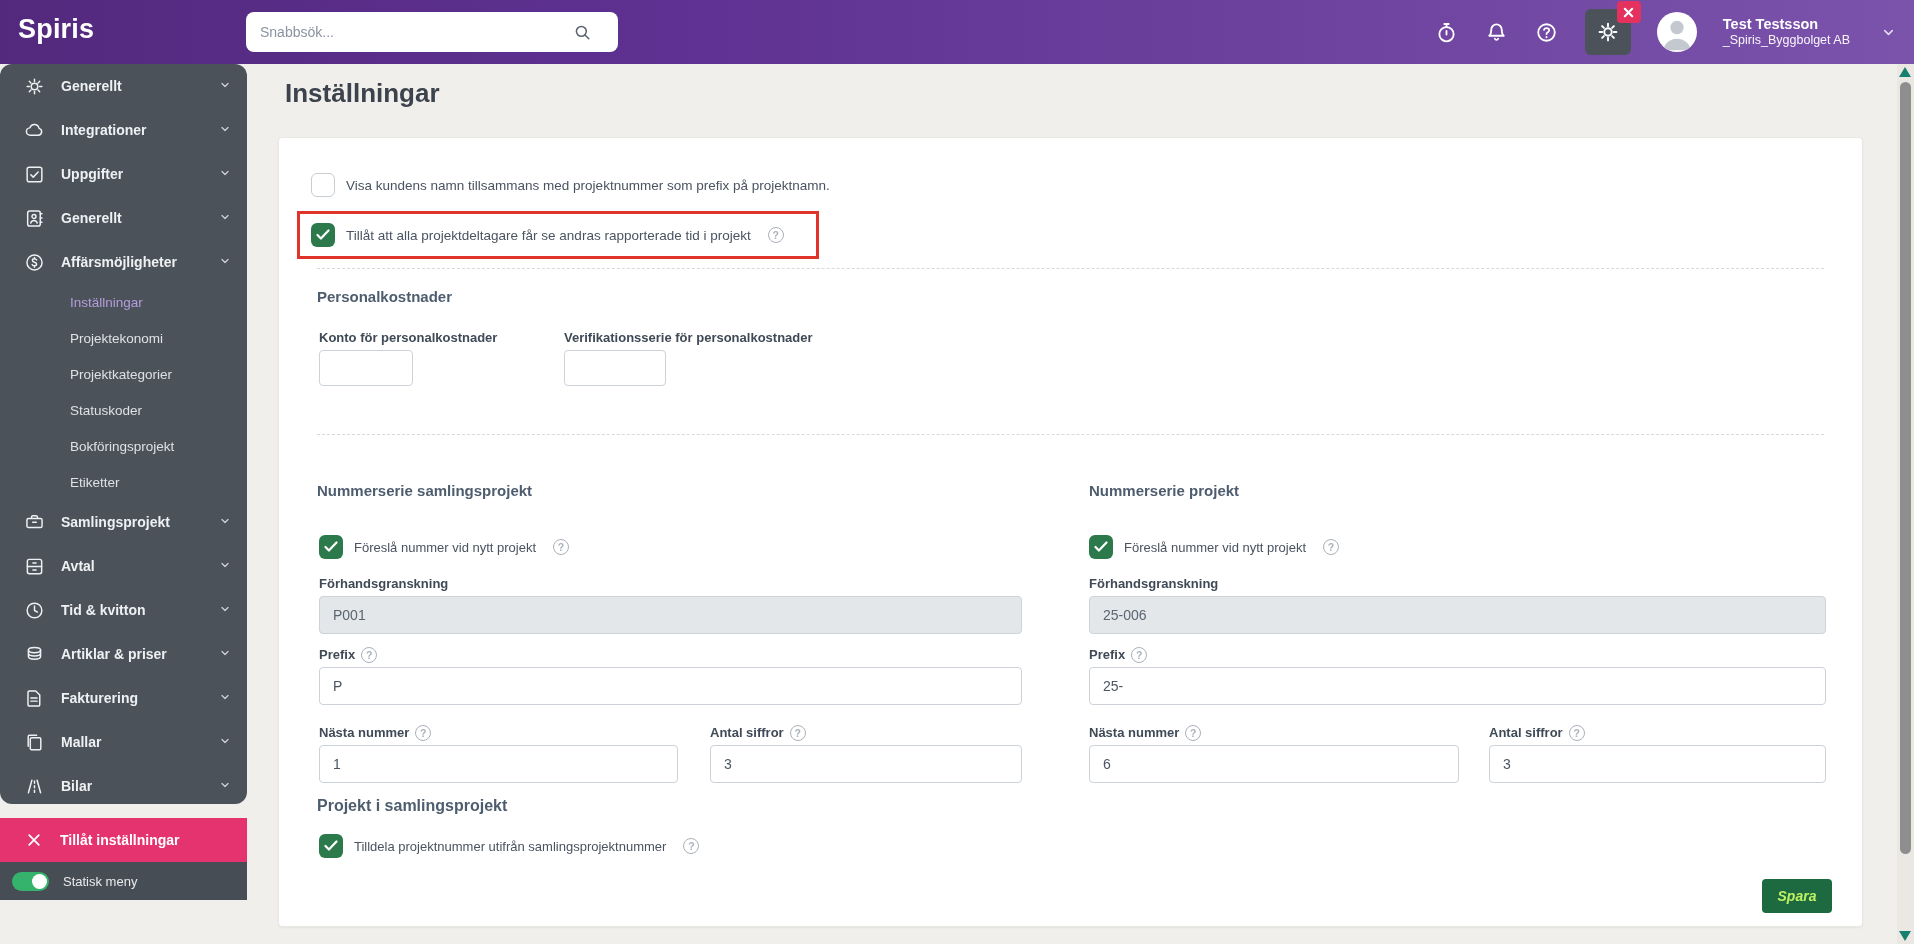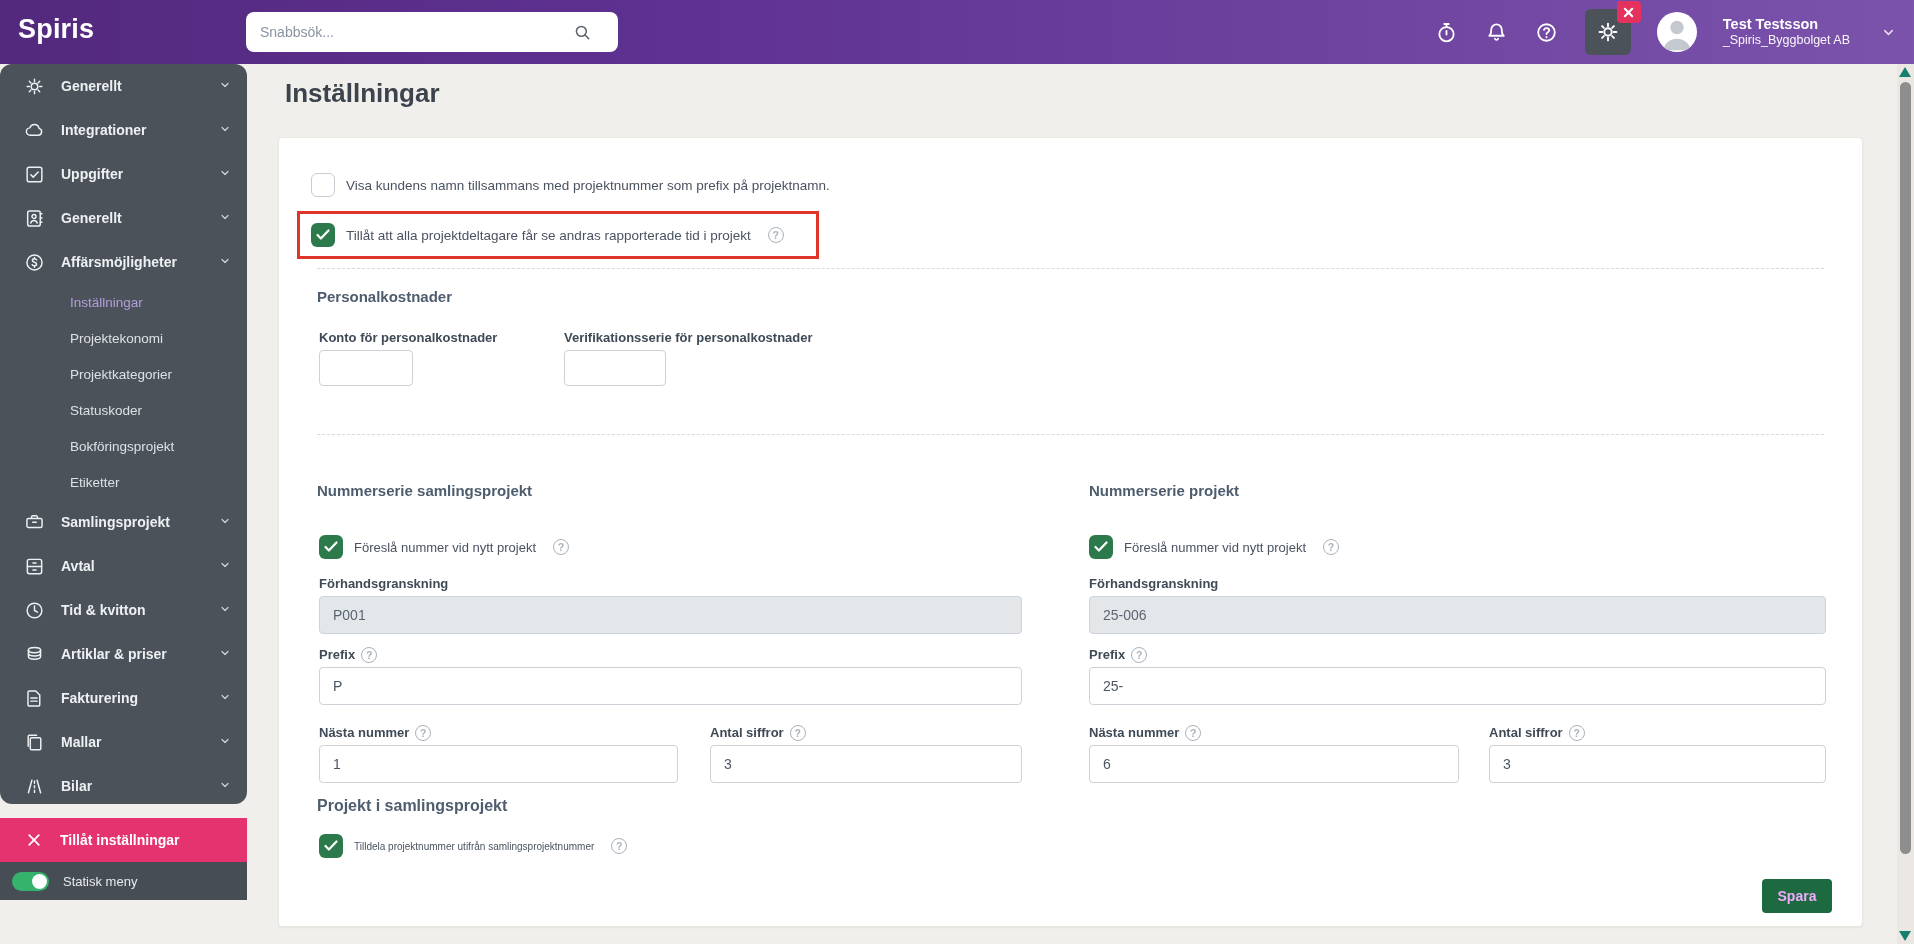--- a/index.html
+++ b/index.html
@@ -75,22 +75,22 @@
   .dash { position:absolute; left:38px; right:38px; border-top:1px dashed #d7dadd; }
   .h2 { position:absolute; font-size:15px; font-weight:600; color:#4e5d6e; }
   .h3 { position:absolute; font-size:16px; font-weight:700; color:#4e5d6e; }
   .flabel { font-size:13px; font-weight:700; color:#3f4a56; }
   .label-row { position:absolute; display:flex; }
   .inp { position:absolute; height:38px; border:1px solid #ccd2d8; border-radius:4px; background:#fff;
     font-family:"Liberation Sans", sans-serif; font-size:14px; color:#4b5563; padding:0 13px; outline:none; }
   .inp:disabled { background:#e3e7ea; border-color:#cdd3d8; color:#5b6571; }
   .inp.small { height:36px; }
   .save-btn { position:absolute; right:30px; top:741px; width:70px; height:34px; background:#1d6940;
-    color:#f0abfc; border:none; border-radius:4px; font-size:14px; font-weight:700;
-    font-family:"Liberation Sans", sans-serif; cursor:pointer; }
+    color:#bef264; border:none; border-radius:4px; font-size:14px; font-weight:700;
+    font-family:"Liberation Sans", sans-serif; cursor:pointer;font-style:italic; }
 
   
   .scrollbar { position:absolute; right:0; top:64px; width:17px; height:880px; background:#ebe8e3; z-index:6; }
   .sb-up { position:absolute; left:2px; top:3px; width:0; height:0;
     border-left:6.5px solid transparent; border-right:6.5px solid transparent; border-bottom:10px solid #177f6d; }
   .sb-thumb { position:absolute; left:3px; top:18px; width:11px; height:772px; background:#8e8e8e; border-radius:6px; }
   .sb-down { position:absolute; left:2px; bottom:3px; width:0; height:0;
     border-left:6.5px solid transparent; border-right:6.5px solid transparent; border-top:10px solid #177f6d; }
 </style>
 </head>
@@ -416,21 +416,21 @@
         </div>
       <input class="inp" style="left: 1210px; top: 607px; width: 337px;" value="3">
 
       <div class="h3" style="left:38px; top:659px;">Projekt i samlingsprojekt</div>
       <div class="cb-row" style="left:40px; top:696px;">
         <span class="cb checked">
           <svg width="14" height="12" viewBox="0 0 14 12">
               <path d="M1.5 6l3.4 3.5L12.5 1.5"></path>
             </svg>
           </span>
-        <span class="cb-label" style="font-size:10px;">Tilldela projektnummer utifrån samlingsprojektnummer</span>
+        <span class="cb-label" style="font-size:13px;">Tilldela projektnummer utifrån samlingsprojektnummer</span>
         <span class="help">?</span>
       </div>
 
       <button class="save-btn">Spara</button>
     </section>
   </main>
 
   <div class="scrollbar">
     <div class="sb-up"></div>
     <div class="sb-thumb"></div>

